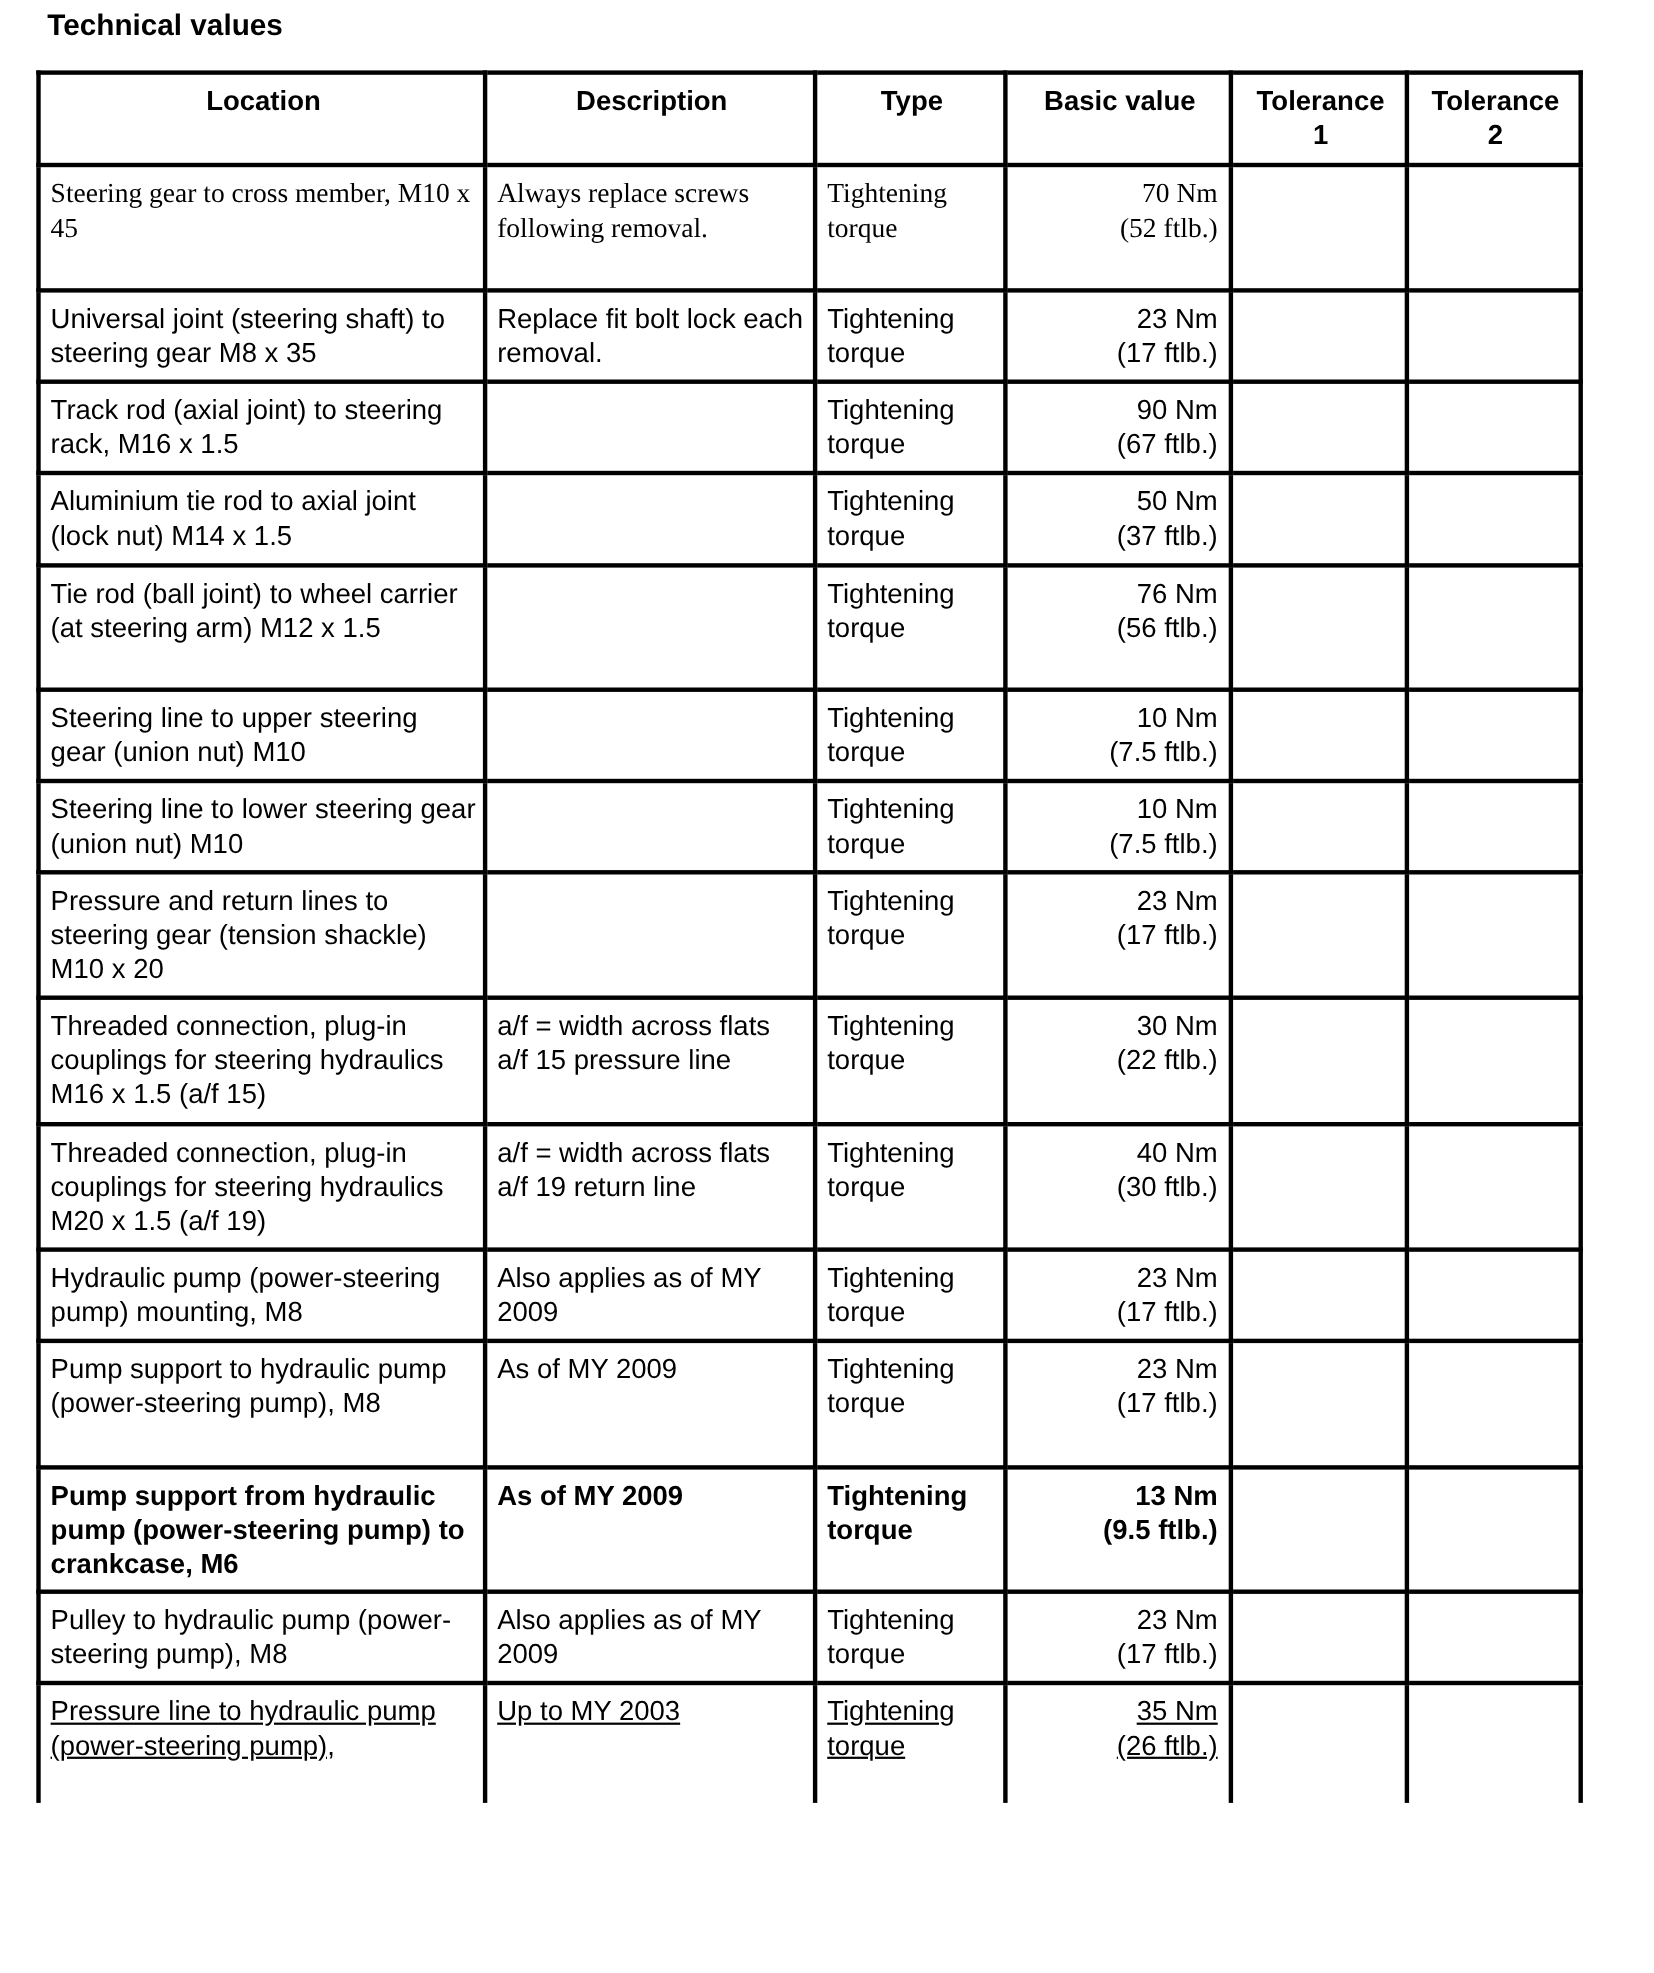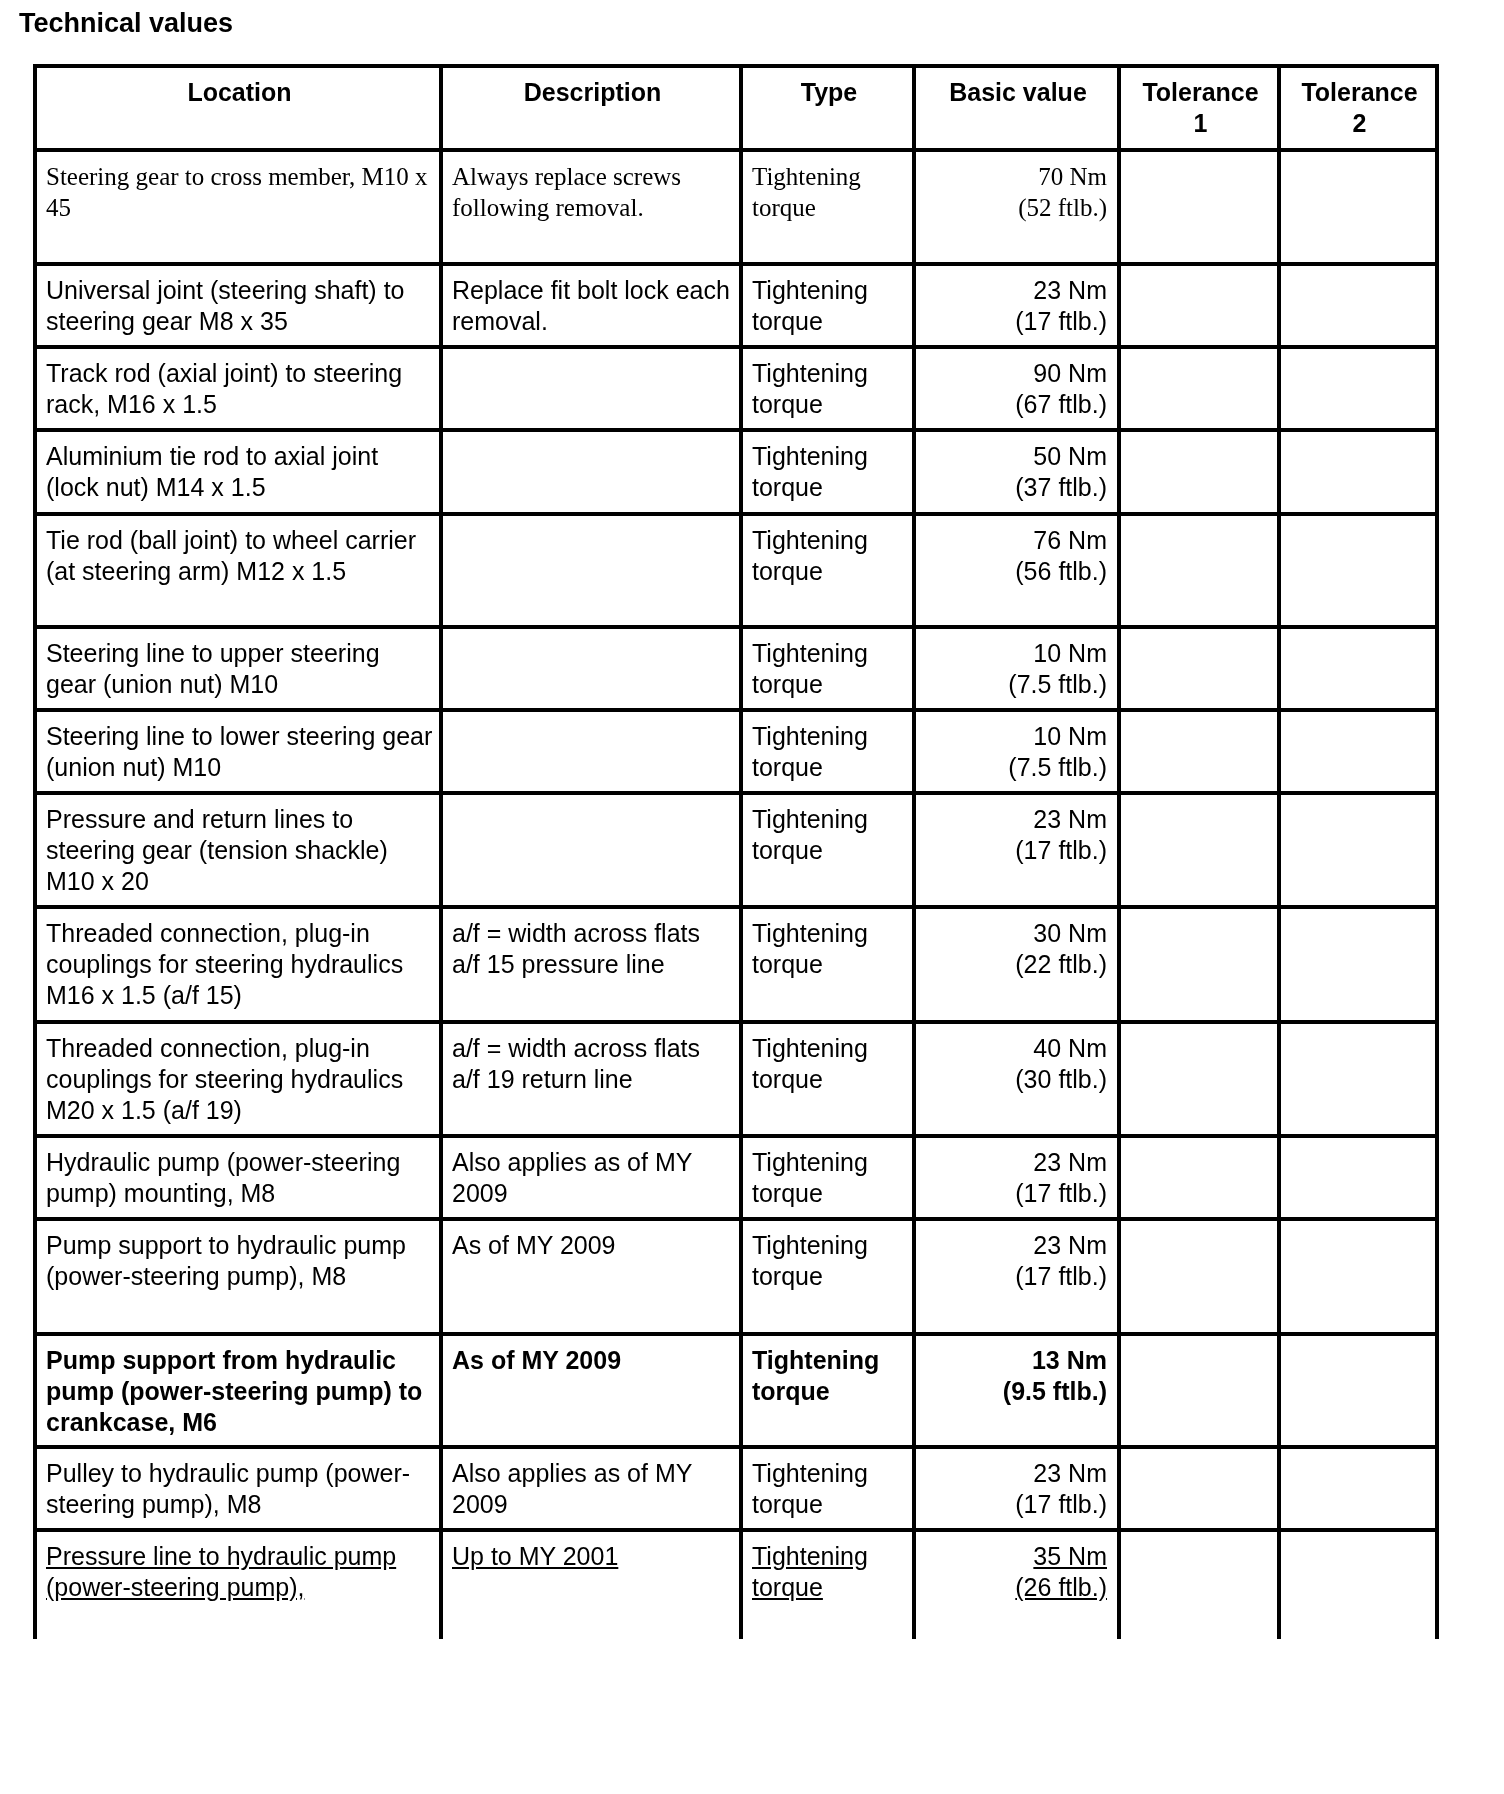--- a/index.html
+++ b/index.html
@@ -1,21 +1,21 @@
 <!DOCTYPE html>
 <html><head>
 <meta charset="utf-8">
 <style>
   html, body { margin: 0; padding: 0; background: #ffffff; }
   body {
     width: 1504px; height: 1794px; position: relative; overflow: hidden;
     font-family: "Liberation Sans", sans-serif; color: #000;
   }
   .title {
-    position: absolute; left: 19px; top: 8px;
+    position: absolute; left: 43px; top: 8px;
     font-size: 27px; font-weight: bold; letter-spacing: 0px;
   }
   table.tv {
     position: absolute; left: 33px; top: 64px;
     border-collapse: collapse; table-layout: fixed;
     width: 1402px;
   }
   table.tv th, table.tv td {
     border: 4px solid #000;
     vertical-align: top;
@@ -210,21 +210,21 @@
         <td>Tightening torque</td>
         <td class="val">
           <span class="line">23 Nm</span>
           <span class="line">(17 ftlb.)</span>
         </td>
         <td></td>
         <td></td>
       </tr>
       <tr class="last" style="height: 109px; text-decoration: underline;">
         <td>Pressure line to hydraulic pump (power-steering pump),</td>
-        <td>Up to MY 2001</td>
+        <td>Up to MY 2003</td>
         <td>Tightening torque</td>
         <td class="val">
           <span class="line">35 Nm</span>
           <span class="line">(26 ftlb.)</span>
         </td>
         <td></td>
         <td></td>
       </tr>
     </tbody>
 </table>

